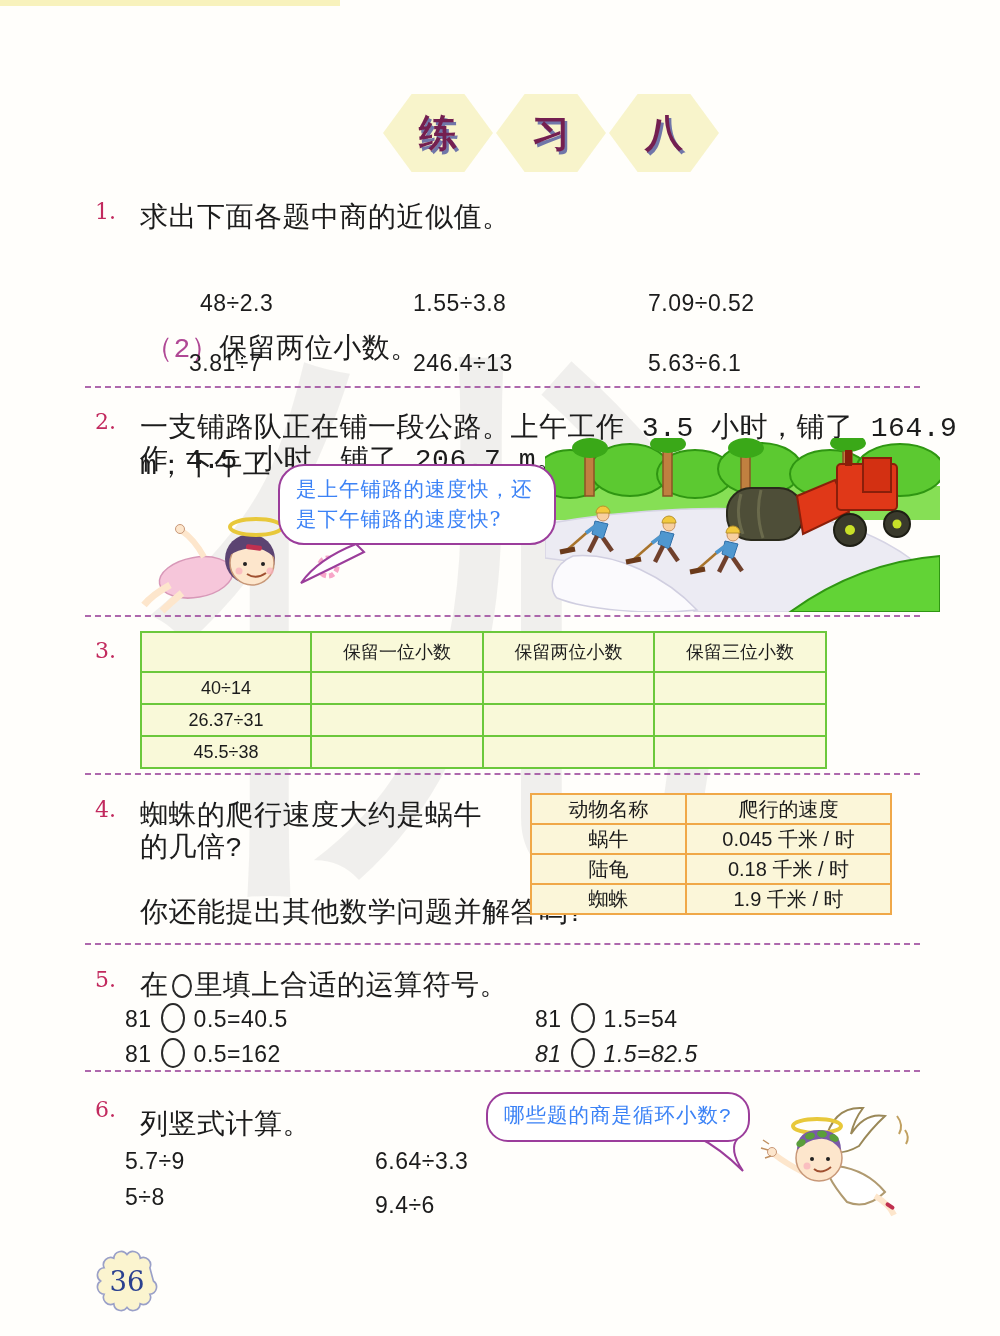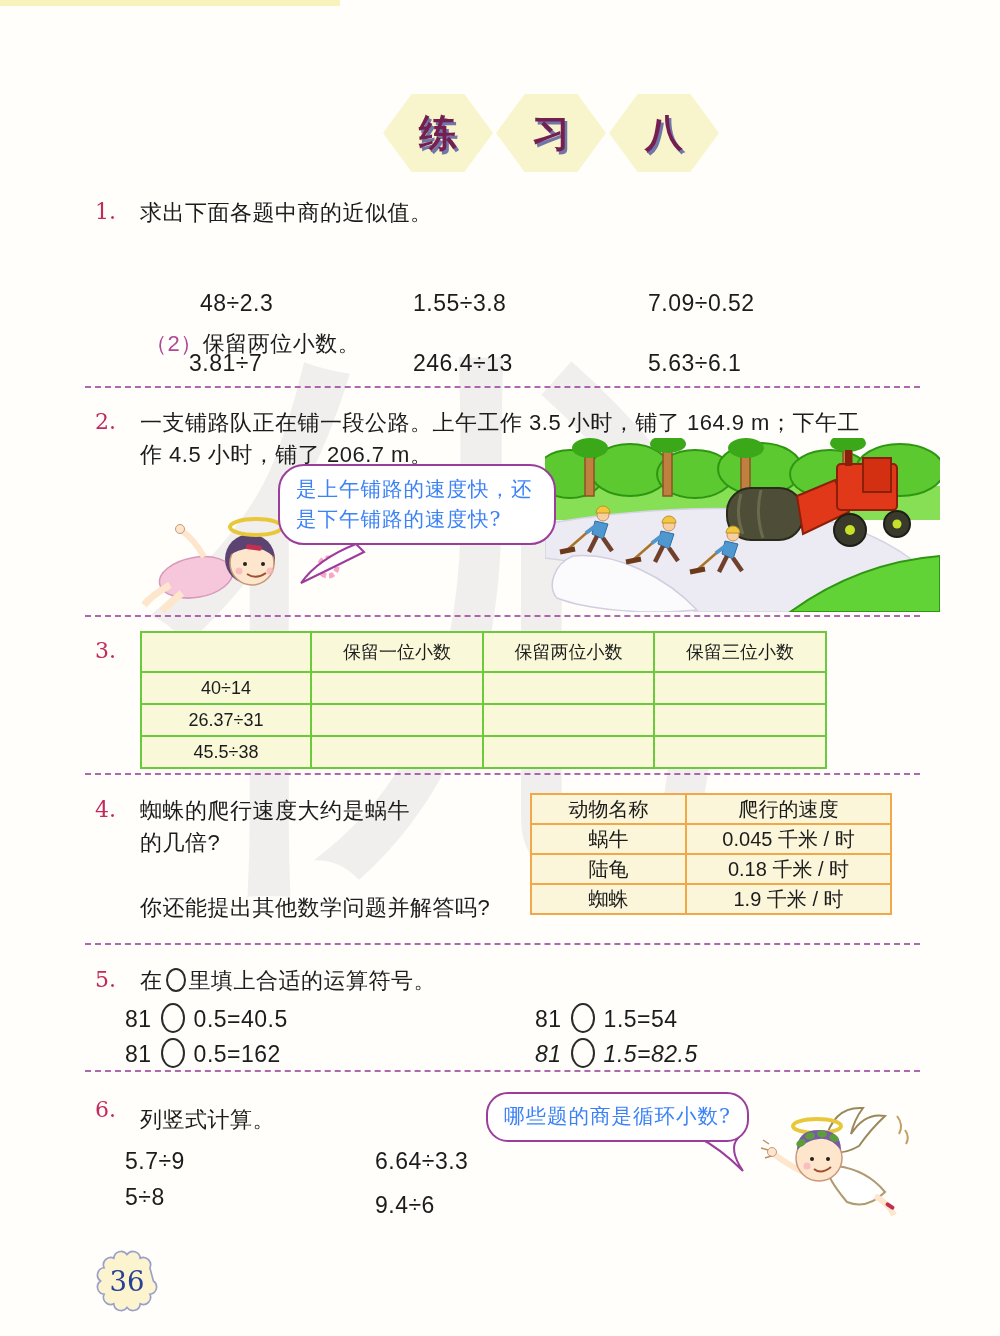--- a/index.html
+++ b/index.html
@@ -28,21 +28,21 @@
   }
   .hex span {
     font-family:"DejaVu Serif","Liberation Serif",serif; font-size:38px; font-weight:bold;
     color:#741f50; text-shadow:2.5px 2.5px 0 rgba(40,50,150,.65);
   }
 
   .pnum {
     position:absolute; font-family:"DejaVu Serif","Liberation Serif",serif;
     font-size:22px; color:#c22a5e;
   }
-  .ptext { position:absolute; font-size:22px; letter-spacing:.5px; }
+  .ptext { position:absolute; font-size:28px; letter-spacing:.5px;font-family:Liberation Mono, monospace; }
   .sublab { color:#b04895; }
   .eq { position:absolute; font-size:23px; letter-spacing:.5px; }
 
   .divider {
     position:absolute; left:85px; width:835px; height:0;
     border-top:2.5px dashed #a04fa0; opacity:.85;
   }
 
   
   .bubble {
@@ -276,21 +276,21 @@
   <div class="ptext" style="left:140px;top:966px;"><span>在</span><span class="circ-sm"></span><span>里填上合适的运算符号。</span></div>
   <div class="eq" style="left:125px;top:1003px;"><span>81</span><span class="circ"></span><span>0.5=40.5</span></div>
   <div class="eq" style="left:535px;top:1003px;"><span>81</span><span class="circ"></span><span>1.5=54</span></div>
   <div class="eq" style="left:125px;top:1038px;"><span>81</span><span class="circ"></span><span>0.5=162</span></div>
   <div class="eq" style="left:535px;top:1038px;font-style:italic;"><span>81</span><span class="circ"></span><span>1.5=82.5</span></div>
 
   <div class="divider" style="top:1070px;"></div>
 
   <div class="pnum" style="left:95px;top:1097px;">6.</div>
   <div class="ptext" style="left:140px;top:1096px;margin-top:9px;">列竖式计算。</div>
-  <div class="bubble" style="left:486px;top:1092px;border-radius:22px;padding:8px 16px;white-space:nowrap;">哪些题的商是循环小数?</div>
+  <div class="bubble" style="left:486px;top:1092px;border-radius:22px;padding:8px 16px;white-space:nowrap;font-family:Liberation Mono, monospace;">哪些题的商是循环小数?</div>
   <svg class="tail" style="left:688px;top:1133px;" width="62" height="42">
     <path d="M8,3 Q32,15 55,38 Q40,16 50,5 Z" fill="#fff" stroke="#9b3d9b" stroke-width="2"></path>
   </svg>
   <svg class="abs" style="left:755px;top:1100px;" width="160" height="135" viewBox="0 0 160 135">
     <path d="M142,16 q7,9 2,18" stroke="#c0a060" stroke-width="2" fill="none"></path>
     <path d="M150,30 q5,7 1,14" stroke="#c0a060" stroke-width="2" fill="none"></path>
     <path d="M70,42 Q78,6 108,8 Q99,20 96,34 Q110,12 130,16 Q115,30 104,46 Q90,54 78,52 Z" fill="#fff" stroke="#9a8858" stroke-width="2"></path>
     <path d="M82,66 Q112,70 130,92 Q112,110 92,102 Q80,88 74,76 Z" fill="#fff" stroke="#b09a70" stroke-width="2"></path>
     <path d="M120,96 Q134,104 139,115" stroke="#fde6cc" stroke-width="6" fill="none"></path>
     <rect x="130" y="104" width="10" height="4" rx="2" fill="#c03050" transform="rotate(35 135 106)"></rect>

